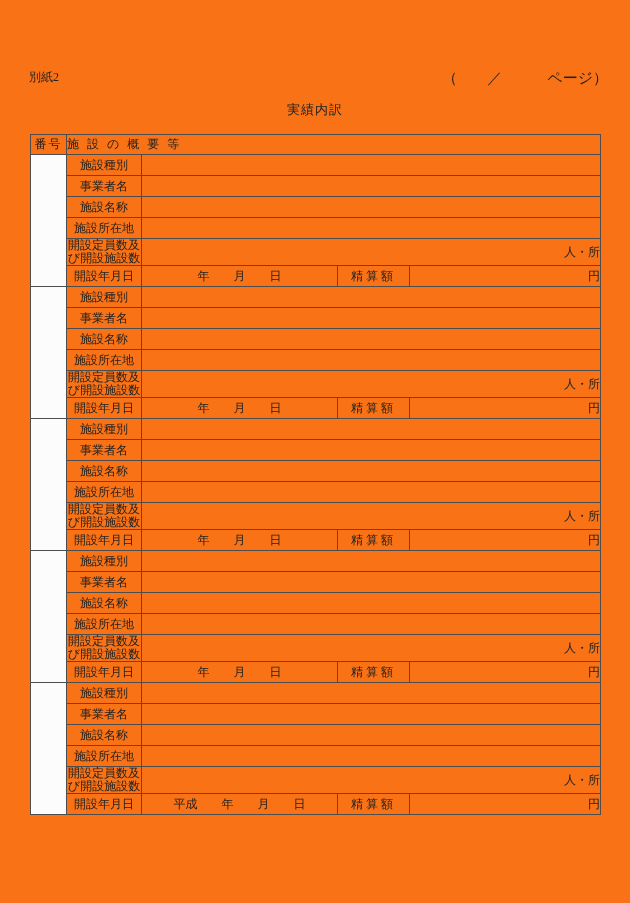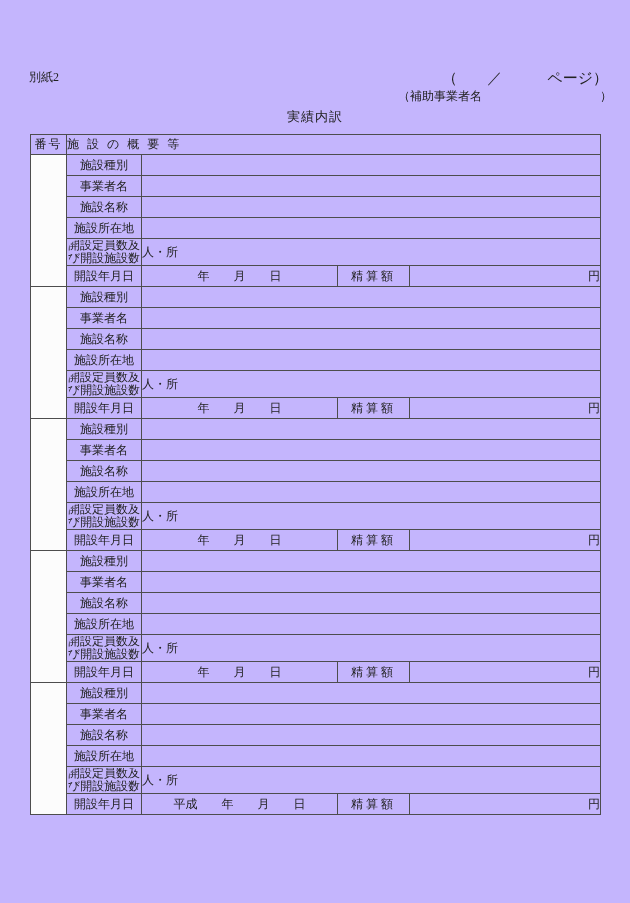--- a/index.html
+++ b/index.html
@@ -6,38 +6,38 @@
   html, body { margin: 0; padding: 0; }
   body {
     width: 630px; height: 903px;
     background: #f7f7f7;
     font-family: "Liberation Serif", "DejaVu Serif", serif;
     color: #222;
   }
   .sheet {
     position: relative;
     width: 630px; height: 903px;
-    background: #c4b5fd;
+    background: #f97316;
     overflow: hidden;
   }
   .attachment-label {
     position: absolute; left: 29px; top: 69px;
     font-size: 12px;
   }
   .page-indicator {
     position: absolute; top: 69px; right: 22px;
     font-size: 15px; white-space: pre;
   }
   .business-name-line {
     position: absolute; top: 88px; left: 398px; width: 214px;
     display: flex; justify-content: space-between;
     font-size: 12px;
   }
   .doc-title {
-    position: absolute; top: 108px; left: 0; width: 100%;
+    position: absolute; top: 101px; left: 0; width: 100%;
     text-align: center; font-size: 13px; letter-spacing: 1px;
   }
   table.form-table {
     position: absolute; left: 30px; top: 134px;
     width: 570px;
     border-collapse: collapse; table-layout: fixed;
   }
   .form-table td, .form-table th {
     border: 1px solid #4d4d4d;
     font-size: 12px; font-weight: normal;
@@ -47,41 +47,36 @@
   .form-table thead tr { height: 20px; padding-left: 10px; }
   .row-std  { height: 21px; padding-left: 40px; }
   .row-tall { height: 27px; }
   .num-header { text-align: center; letter-spacing: 2px; }
   .overview-header { text-align: left; letter-spacing: 8px; }
   .num-cell { background: #fcfcfc; }
   .label-cell { text-align: center; }
   .label-two-line {
     text-align: center; font-size: 11.5px; line-height: 13px;
     white-space: normal;
-    border-radius: 12px;
   }
   .value-cell { }
-  .unit-cell   { text-align: left; padding-right: 6px; }
+  .unit-cell   { text-align: right; padding-right: 6px; }
   .date-cell   { text-align: center; }
   .settle-cell { text-align: center; letter-spacing: 3px; margin-top: 36px; }
   .amount-cell { text-align: right; padding-right: 7px; }
 </style>
 </head>
 <body>
 
 <div class="sheet">
 
   <div class="attachment-label">別紙2</div>
 
   <div class="page-indicator">（　　／　　　ページ）</div>
 
-  <div class="business-name-line">
-    <span>（補助事業者名</span>
-    <span>）</span>
-  </div>
 
   <div class="doc-title">実績内訳</div>
 
   <table class="form-table">
     <colgroup>
       <col style="width:36px">
         <col style="width:75px">
         <col style="width:196px">
         <col style="width:72px">
         <col style="width:191px">

